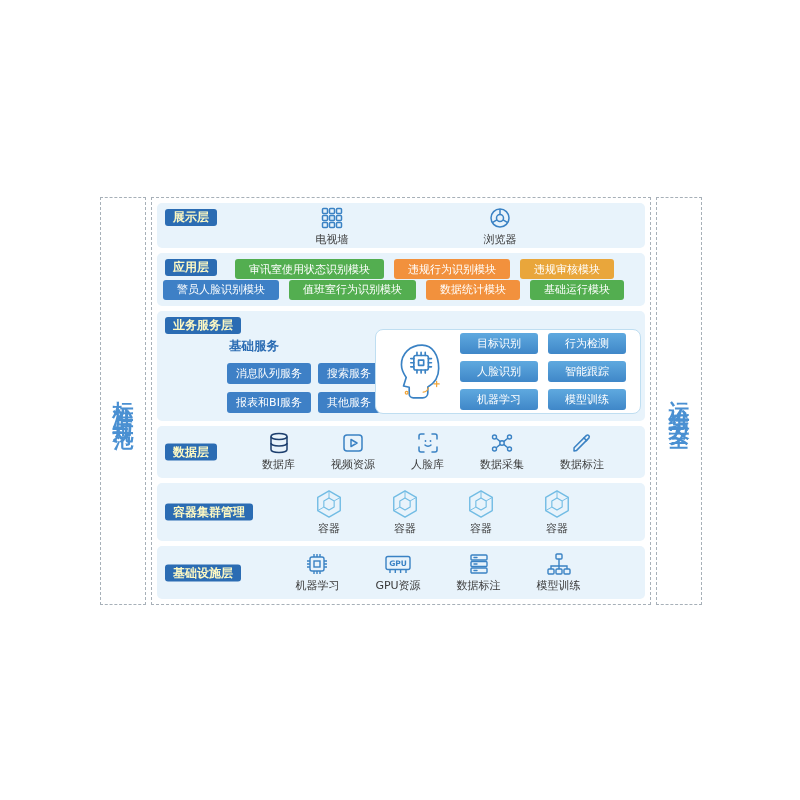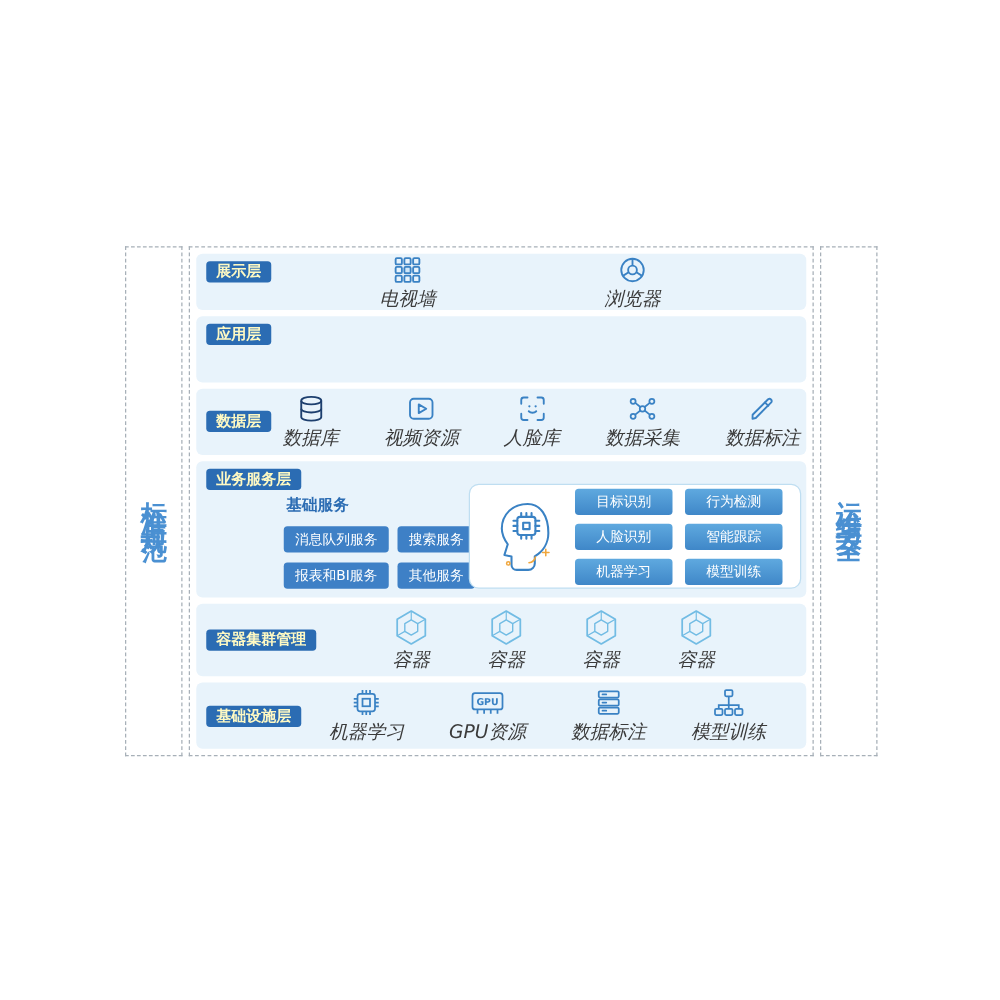--- a/index.html
+++ b/index.html
@@ -24,21 +24,21 @@
   .l-data         { height:54px; }
   .l-container    { height:59px; }
   .l-infra        { height:54px; }
 
   .badge { position:absolute; left:8px; background:#2b6cb3; color:#fef9c3;
     font-size:12px; font-weight:bold; padding:0 8px; border-radius:3px; white-space:nowrap; }
   .badge-top { top:6px; }
   .badge-mid { top:50%; transform:translateY(-50%); }
 
   .item { display:flex; flex-direction:column; align-items:center; gap:2px; }
-  .ilabel { font-size:15px; color:#3a3a3a; white-space:nowrap;font-style:italic; }
+  .ilabel { font-size:11px; color:#3a3a3a; white-space:nowrap; }
   .icon { display:block; line-height:0;text-decoration:underline; }
 
   .p-items { position:absolute; left:30px; right:0; top:3px; bottom:2px;
     display:flex; justify-content:center; align-items:center; gap:135px; }
 
   .app-rows { position:absolute; left:6px; right:6px; top:6px; bottom:6px;
     display:flex; flex-direction:column; justify-content:space-between; }
   .app-row1 { margin-left:72px; display:flex; gap:10px; }
   .app-row2 { display:flex; gap:10px; }
   .chip { font-size:11px; color:#fff; padding:2.5px 14px; border-radius:3px; white-space:nowrap; }
@@ -104,86 +104,31 @@
             </g>
               </svg>
           </span>
           <span class="ilabel">浏览器</span>
         </div>
       </div>
     </section>
 
     <section class="layer l-application">
       <span class="badge badge-top">应用层</span>
-    </section>
-
-    <section class="layer l-data">
-      <span class="badge badge-mid">数据层</span>
-      <div class="d-items">
-        <div class="item">
-          <span class="icon">
-            <svg width="24" height="24" viewBox="0 0 24 24">
-                <g fill="none" stroke="#1d3f6e" stroke-width="1.5">
-              <ellipse cx="12" cy="5.5" rx="8" ry="3"></ellipse>
-              <path d="M4 5.5 v13 c0 1.7 3.6 3 8 3 s8 -1.3 8 -3 v-13"></path>
-              <path d="M4 12 c0 1.7 3.6 3 8 3 s8 -1.3 8 -3"></path>
-            </g>
-              </svg>
-          </span>
-          <span class="ilabel">数据库</span>
-        </div>
-        <div class="item">
-          <span class="icon">
-            <svg width="24" height="24" viewBox="0 0 24 24">
-                <g fill="none" stroke="#3a82c4" stroke-width="1.5" stroke-linejoin="round">
-              <rect x="3" y="4" width="18" height="16" rx="3"></rect>
-              <path d="M10 8.5 l6 3.5 -6 3.5 z"></path>
-            </g>
-              </svg>
-          </span>
-          <span class="ilabel">视频资源</span>
-        </div>
-        <div class="item">
-          <span class="icon">
-            <svg width="24" height="24" viewBox="0 0 24 24">
-                <g fill="none" stroke="#3a82c4" stroke-width="1.5" stroke-linecap="round">
-              <path d="M3 8 V5 a2 2 0 0 1 2 -2 h3 M16 3 h3 a2 2 0 0 1 2 2 v3 M21 16 v3 a2 2 0 0 1 -2 2 h-3 M8 21 H5 a2 2 0 0 1 -2 -2 v-3"></path>
-              <circle cx="9.5" cy="10" r="0.9" fill="#3a82c4" stroke="none"></circle>
-              <circle cx="14.5" cy="10" r="0.9" fill="#3a82c4" stroke="none"></circle>
-              <path d="M9 14 c1.5 1.6 4.5 1.6 6 0"></path>
-            </g>
-              </svg>
-          </span>
-          <span class="ilabel">人脸库</span>
-        </div>
-        <div class="item">
-          <span class="icon">
-            <svg width="24" height="24" viewBox="0 0 24 24">
-                <g fill="none" stroke="#3a82c4" stroke-width="1.4">
-              <circle cx="12" cy="12" r="2.2"></circle>
-              <circle cx="4.5" cy="6" r="2"></circle>
-                  <circle cx="19.5" cy="6" r="2"></circle>
-              <circle cx="4.5" cy="18" r="2"></circle>
-                  <circle cx="19.5" cy="18" r="2"></circle>
-              <path d="M10.3 10.6 L6.2 7.3 M13.7 10.6 L17.8 7.3 M10.3 13.4 L6.2 16.7 M13.7 13.4 L17.8 16.7"></path>
-            </g>
-              </svg>
-          </span>
-          <span class="ilabel">数据采集</span>
-        </div>
-        <div class="item">
-          <span class="icon">
-            <svg width="24" height="24" viewBox="0 0 24 24">
-                <g fill="none" stroke="#3a82c4" stroke-width="1.5" stroke-linejoin="round">
-              <path d="M4 20 l2.6 -0.6 L19 6.9 a1.8 1.8 0 0 0 -2.5 -2.5 L4.1 16.8 z"></path>
-              <path d="M13.5 6.5 l3.6 3.6"></path>
-            </g>
-              </svg>
-          </span>
-          <span class="ilabel">数据标注</span>
+      <div class="app-rows">
+        <div class="app-row1">
+          <span class="chip" style="background: rgb(83, 174, 80);">审讯室使用状态识别模块</span>
+          <span class="chip" style="background: rgb(242, 145, 61);">违规行为识别模块</span>
+          <span class="chip" style="background: rgb(233, 166, 59);">违规审核模块</span>
+        </div>
+        <div class="app-row2">
+          <span class="chip" style="background: rgb(62, 128, 198);">警员人脸识别模块</span>
+          <span class="chip" style="background: rgb(83, 174, 80);">值班室行为识别模块</span>
+          <span class="chip" style="background: rgb(242, 145, 61);">数据统计模块</span>
+          <span class="chip" style="background: rgb(83, 174, 80);">基础运行模块</span>
         </div>
       </div>
     </section>
 
     <section class="layer l-business">
       <span class="badge badge-top">业务服务层</span>
       <div class="biz-body">
         <div class="bs-col">
           <div class="bs-title">基础服务</div>
           <div class="bs-grid">
@@ -214,20 +159,88 @@
             <span class="ai-btn">行为检测</span>
             <span class="ai-btn">人脸识别</span>
             <span class="ai-btn">智能跟踪</span>
             <span class="ai-btn">机器学习</span>
             <span class="ai-btn">模型训练</span>
           </div>
         </div>
       </div>
     </section>
 
+    <section class="layer l-data">
+      <span class="badge badge-mid">数据层</span>
+      <div class="d-items">
+        <div class="item">
+          <span class="icon">
+            <svg width="24" height="24" viewBox="0 0 24 24">
+                <g fill="none" stroke="#1d3f6e" stroke-width="1.5">
+              <ellipse cx="12" cy="5.5" rx="8" ry="3"></ellipse>
+              <path d="M4 5.5 v13 c0 1.7 3.6 3 8 3 s8 -1.3 8 -3 v-13"></path>
+              <path d="M4 12 c0 1.7 3.6 3 8 3 s8 -1.3 8 -3"></path>
+            </g>
+              </svg>
+          </span>
+          <span class="ilabel">数据库</span>
+        </div>
+        <div class="item">
+          <span class="icon">
+            <svg width="24" height="24" viewBox="0 0 24 24">
+                <g fill="none" stroke="#3a82c4" stroke-width="1.5" stroke-linejoin="round">
+              <rect x="3" y="4" width="18" height="16" rx="3"></rect>
+              <path d="M10 8.5 l6 3.5 -6 3.5 z"></path>
+            </g>
+              </svg>
+          </span>
+          <span class="ilabel">视频资源</span>
+        </div>
+        <div class="item">
+          <span class="icon">
+            <svg width="24" height="24" viewBox="0 0 24 24">
+                <g fill="none" stroke="#3a82c4" stroke-width="1.5" stroke-linecap="round">
+              <path d="M3 8 V5 a2 2 0 0 1 2 -2 h3 M16 3 h3 a2 2 0 0 1 2 2 v3 M21 16 v3 a2 2 0 0 1 -2 2 h-3 M8 21 H5 a2 2 0 0 1 -2 -2 v-3"></path>
+              <circle cx="9.5" cy="10" r="0.9" fill="#3a82c4" stroke="none"></circle>
+              <circle cx="14.5" cy="10" r="0.9" fill="#3a82c4" stroke="none"></circle>
+              <path d="M9 14 c1.5 1.6 4.5 1.6 6 0"></path>
+            </g>
+              </svg>
+          </span>
+          <span class="ilabel">人脸库</span>
+        </div>
+        <div class="item">
+          <span class="icon">
+            <svg width="24" height="24" viewBox="0 0 24 24">
+                <g fill="none" stroke="#3a82c4" stroke-width="1.4">
+              <circle cx="12" cy="12" r="2.2"></circle>
+              <circle cx="4.5" cy="6" r="2"></circle>
+                  <circle cx="19.5" cy="6" r="2"></circle>
+              <circle cx="4.5" cy="18" r="2"></circle>
+                  <circle cx="19.5" cy="18" r="2"></circle>
+              <path d="M10.3 10.6 L6.2 7.3 M13.7 10.6 L17.8 7.3 M10.3 13.4 L6.2 16.7 M13.7 13.4 L17.8 16.7"></path>
+            </g>
+              </svg>
+          </span>
+          <span class="ilabel">数据采集</span>
+        </div>
+        <div class="item">
+          <span class="icon">
+            <svg width="24" height="24" viewBox="0 0 24 24">
+                <g fill="none" stroke="#3a82c4" stroke-width="1.5" stroke-linejoin="round">
+              <path d="M4 20 l2.6 -0.6 L19 6.9 a1.8 1.8 0 0 0 -2.5 -2.5 L4.1 16.8 z"></path>
+              <path d="M13.5 6.5 l3.6 3.6"></path>
+            </g>
+              </svg>
+          </span>
+          <span class="ilabel">数据标注</span>
+        </div>
+      </div>
+    </section>
+
     <section class="layer l-container">
       <span class="badge badge-mid">容器集群管理</span>
       <div class="c-items">
         <div class="item">
           <span class="icon">
             <svg width="30" height="30" viewBox="0 0 32 32">
                 <g fill="none" stroke="#72bce4" stroke-width="1.5" stroke-linejoin="round">
               <path d="M16 2 L28 9 V23 L16 30 L4 23 V9 Z"></path>
               <path d="M16 9.5 L21.5 12.7 V19.3 L16 22.5 L10.5 19.3 V12.7 Z" stroke-width="1.2"></path>
               <path d="M16 2 V9.5 M28 9 L21.5 12.7 M4 23 L10.5 19.3" stroke-width="1"></path>

